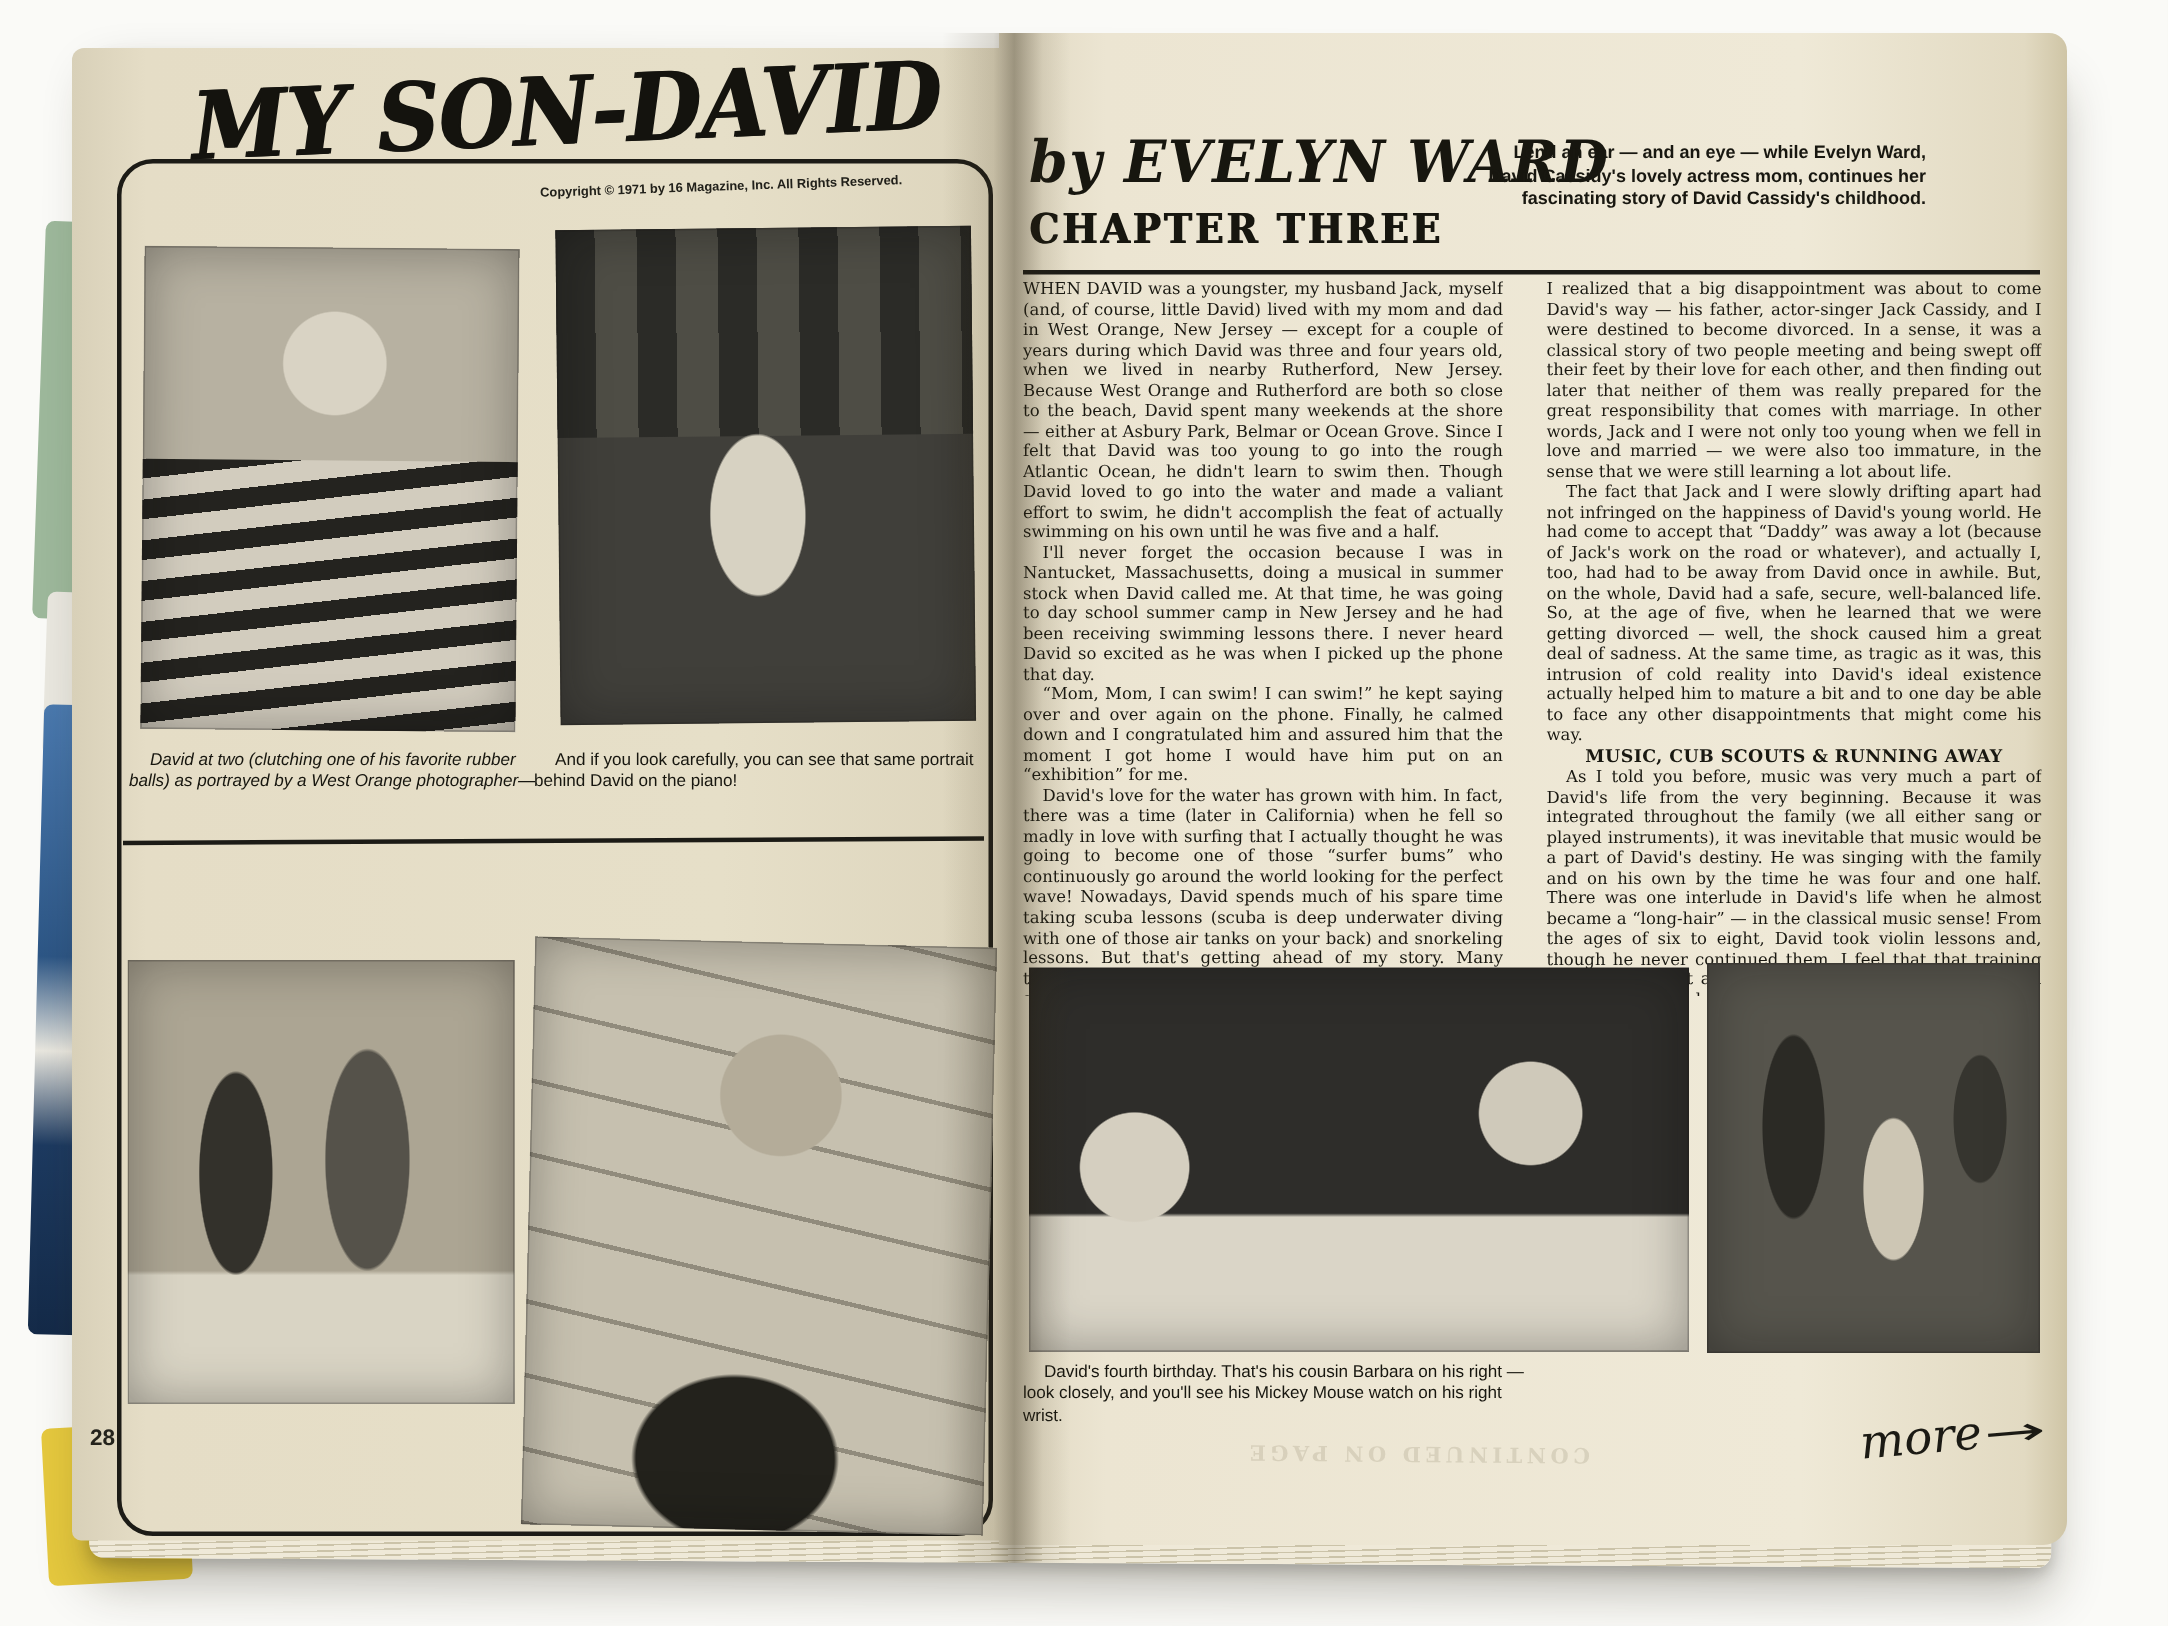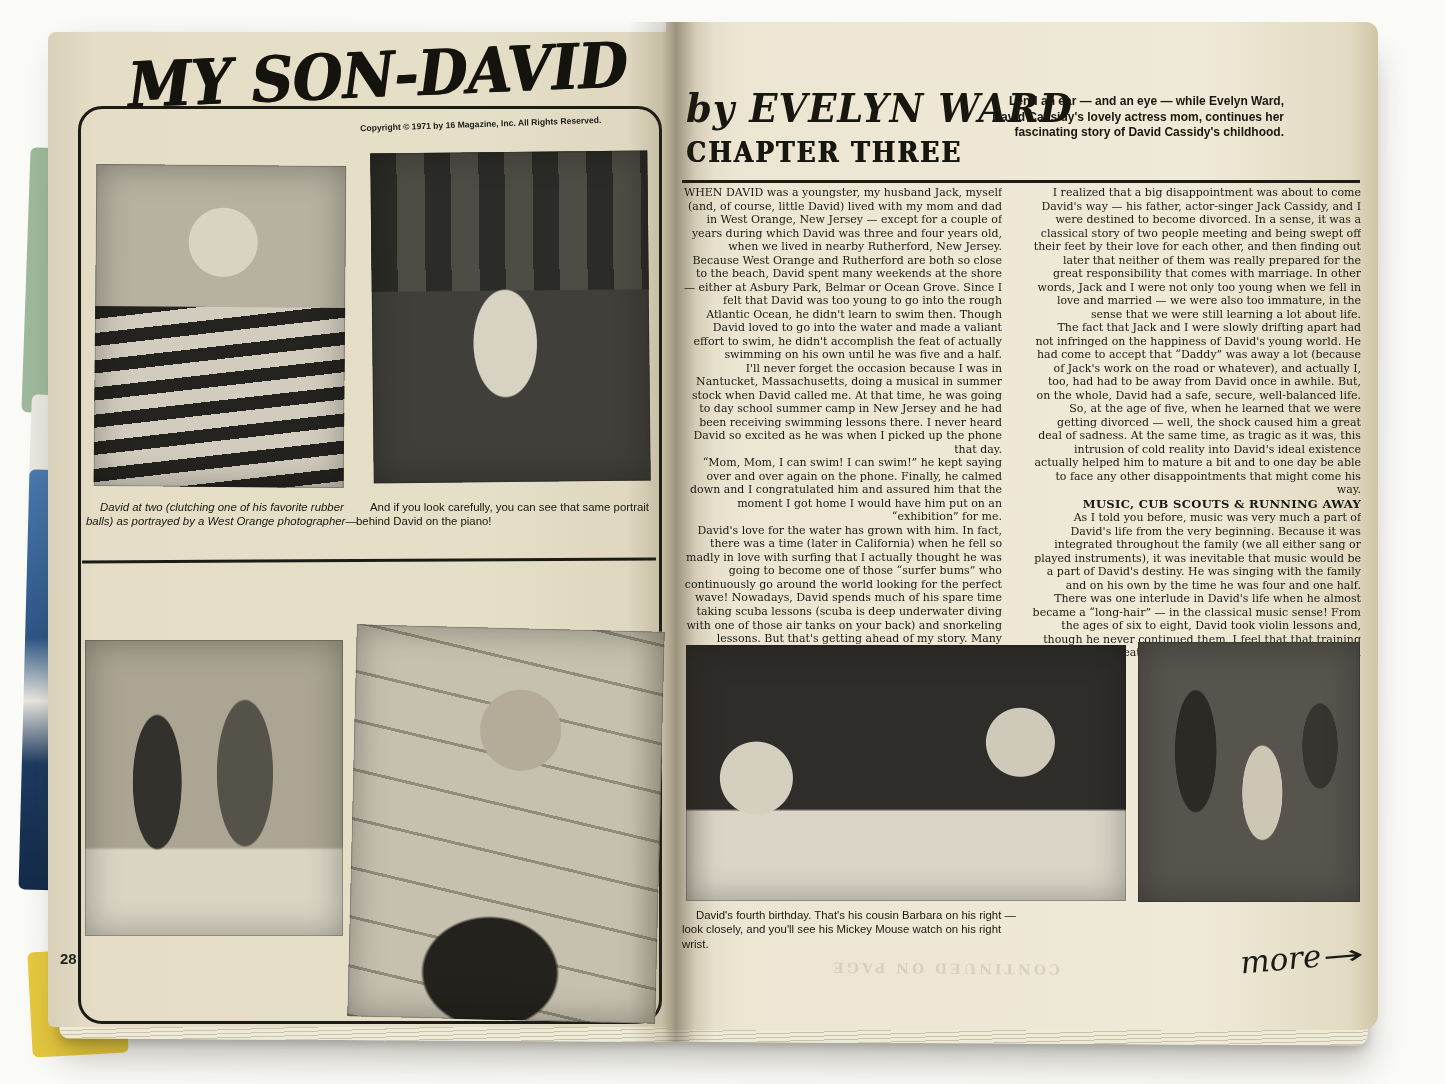--- a/index.html
+++ b/index.html
@@ -60,21 +60,21 @@
   .rp-byline{position:absolute;left:20px;top:64px;font-family:"DejaVu Serif",serif;font-weight:bold;font-style:italic;
     font-size:37px;color:#17160f;letter-spacing:1px;white-space:nowrap;transform:scaleY(1.05);}
   .rp-chapter{position:absolute;left:20px;top:116px;font-family:"DejaVu Serif",serif;font-weight:bold;
     font-size:25px;color:#17160f;letter-spacing:2px;white-space:nowrap;transform:scaleY(1.1);text-shadow:.8px 0 #17160f;}
   .rp-intro{position:absolute;left:316px;top:72px;width:302px;font-size:12px;font-weight:bold;line-height:1.3;color:#181710;text-indent:12px;text-align:right;}
   .rp-rule{position:absolute;left:16px;top:158px;width:678px;height:2.5px;background:#1c1b16;}
   .bodycol{position:absolute;top:164px;height:478px;overflow:hidden;font-family:"DejaVu Serif",serif;
     font-size:11px;line-height:1.23;color:#191811;text-align:justify;}
   .col1{left:16px;width:320px;}
   .col2{left:348px;width:330px;margin-left:17px;}
-  .bodycol p{margin:0;text-indent:13px;text-align:right;}
+  .bodycol p{margin:0;text-indent:13px;}
   .bodycol p.first{text-indent:0;}
   .subhead{margin:7px 0 3px 0;text-align:center;font-weight:bold;font-size:11.6px;text-indent:0 !important;letter-spacing:.3px;}
   .ph5{left:20px;top:623px;width:440px;height:256px;background-color:#2e2d2a;
     background-image:radial-gradient(circle at 16% 52%, #d5cfc0 0 36px, rgba(213,207,192,0) 37px),
       radial-gradient(circle at 76% 38%, #cfc9ba 0 34px, rgba(207,201,186,0) 35px),
       linear-gradient(180deg, rgba(218,213,199,0) 64%, #dad5c7 65%);}
   .ph6{left:472px;top:620px;width:222px;height:260px;background-color:#56544c;
     background-image:radial-gradient(ellipse 34px 100px at 26% 42%, #2b2a25 0 60%, rgba(43,42,37,0) 62%),
       radial-gradient(ellipse 34px 80px at 56% 58%, #cdc6b4 0 58%, rgba(205,198,180,0) 60%),
       radial-gradient(ellipse 30px 72px at 82% 40%, #36352f 0 58%, rgba(54,53,47,0) 60%);}

